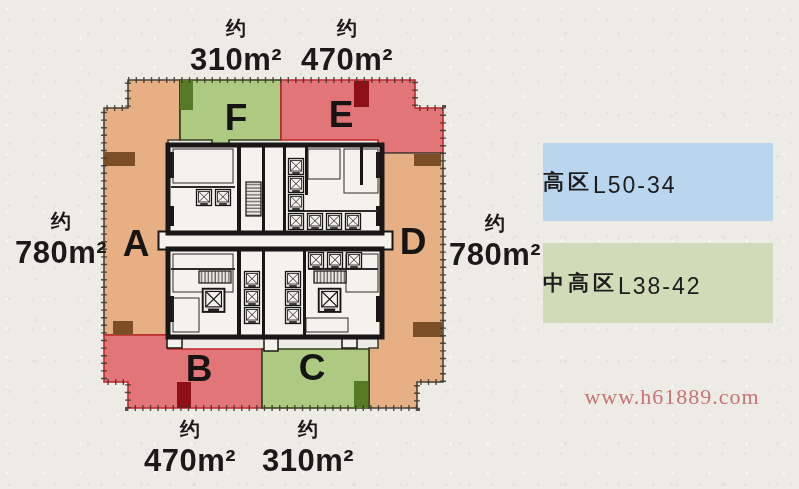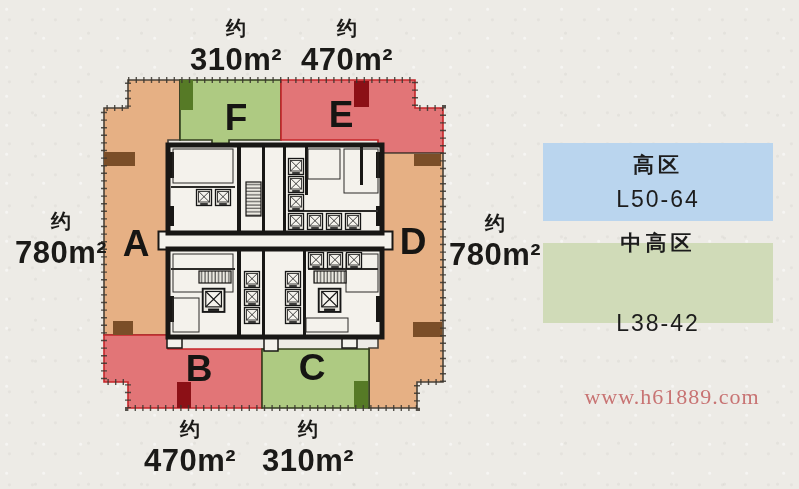--- a/index.html
+++ b/index.html
@@ -19,21 +19,21 @@
     text-align:center;color:#1b1a18;line-height:1.25;white-space:nowrap;
   }
   .area-label .prefix{display:block;font-size:20px;font-weight:700;}
   .area-label .value{display:block;font-size:31px;font-weight:700;letter-spacing:0.5px;}
   .zone-letter{
     position:absolute;transform:translate(-50%,-50%);
     font-size:37px;font-weight:700;color:#161513;line-height:1;
   }
   .legend{position:absolute;left:543px;top:143px;width:230px;}
   .legend-box{
-    width:230px;display:flex;flex-direction:column;align-items:center;justify-content:center;
+    width:230px;display:flex;flex-direction:row;align-items:center;
     text-align:center;color:#1c1c1c;
   }
   .legend-box.blue{height:78px;margin-bottom:22px;}
   .legend-box.green{height:80px;}
   .legend-title{font-size:21px;font-weight:700;letter-spacing:4px;}
   .legend-floors{font-size:23px;font-weight:400;letter-spacing:2px;margin-top:7px;}
   .watermark{
     position:absolute;left:560px;top:384px;width:224px;text-align:center;
     font-family:"Liberation Serif","DejaVu Serif",serif;opacity:.92;line-height:1.15;
   }
@@ -180,23 +180,23 @@
     <span class="value">470m²</span>
   </div>
   <div class="area-label" style="left:308px;top:417px;">
     <span class="prefix">约</span>
     <span class="value">310m²</span>
   </div>
 
   <div class="legend">
     <div class="legend-box blue" style="background-color: rgb(186, 213, 238);">
       <div class="legend-title">高区</div>
-      <div class="legend-floors">L50-64</div>
+      <div class="legend-floors">L50-34</div>
     </div>
-    <div class="legend-box green" style="background-color: rgb(208, 219, 184); gap: 46px;">
+    <div class="legend-box green" style="background-color: rgb(208, 219, 184);">
       <div class="legend-title">中高区</div>
       <div class="legend-floors">L38-42</div>
     </div>
   </div>
 
   <div class="watermark" style="color: rgb(197, 106, 106);">
     <div class="wm1">www.h61889.com</div>
   </div>
 
 </div>

